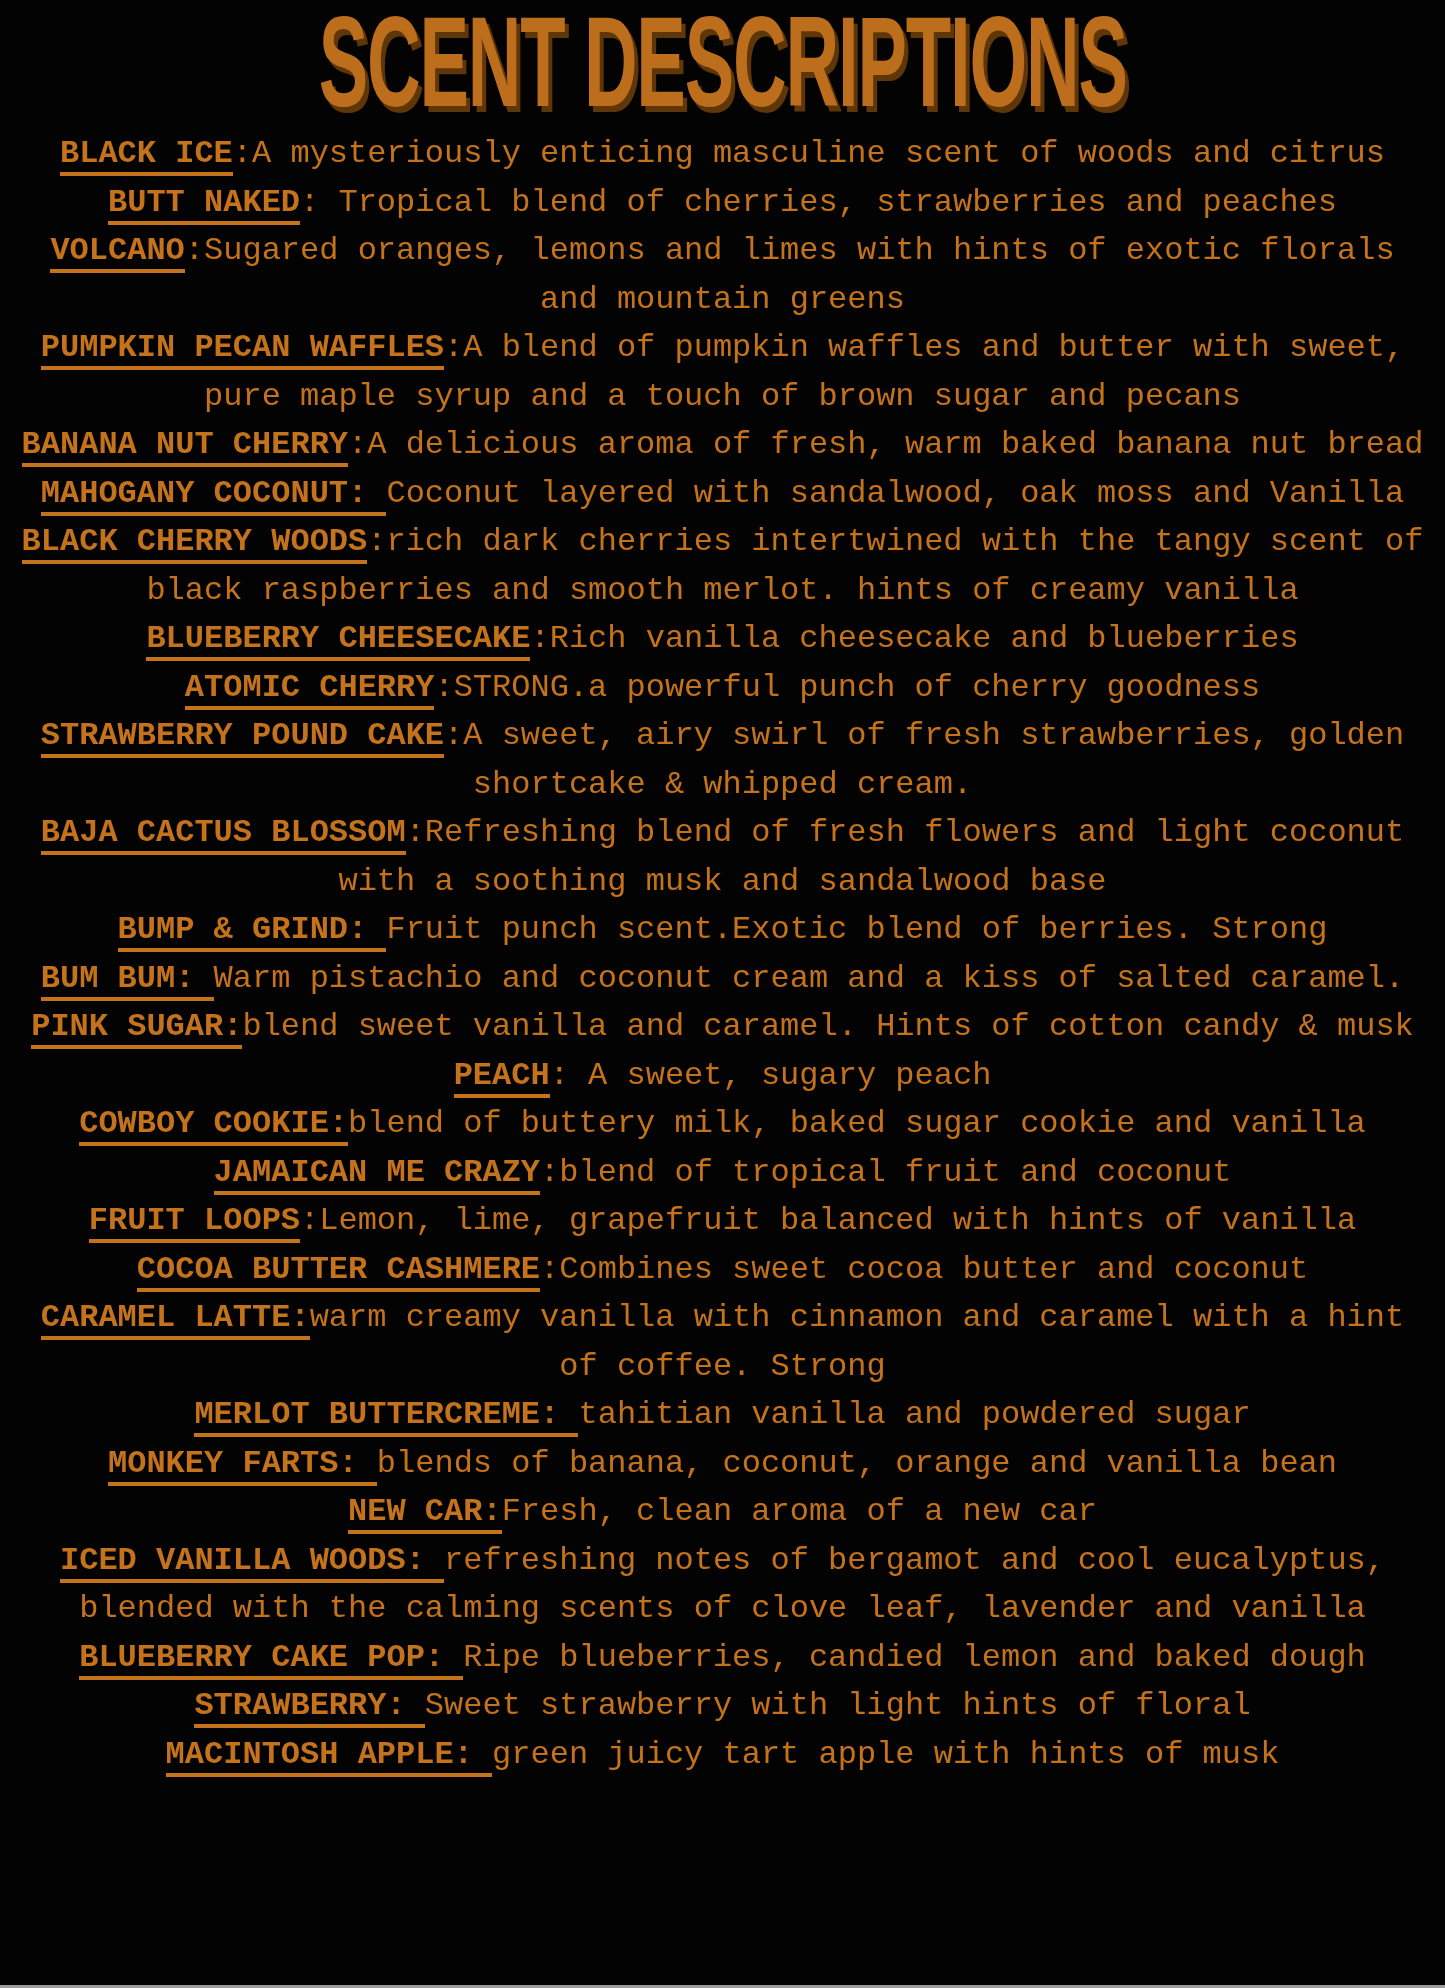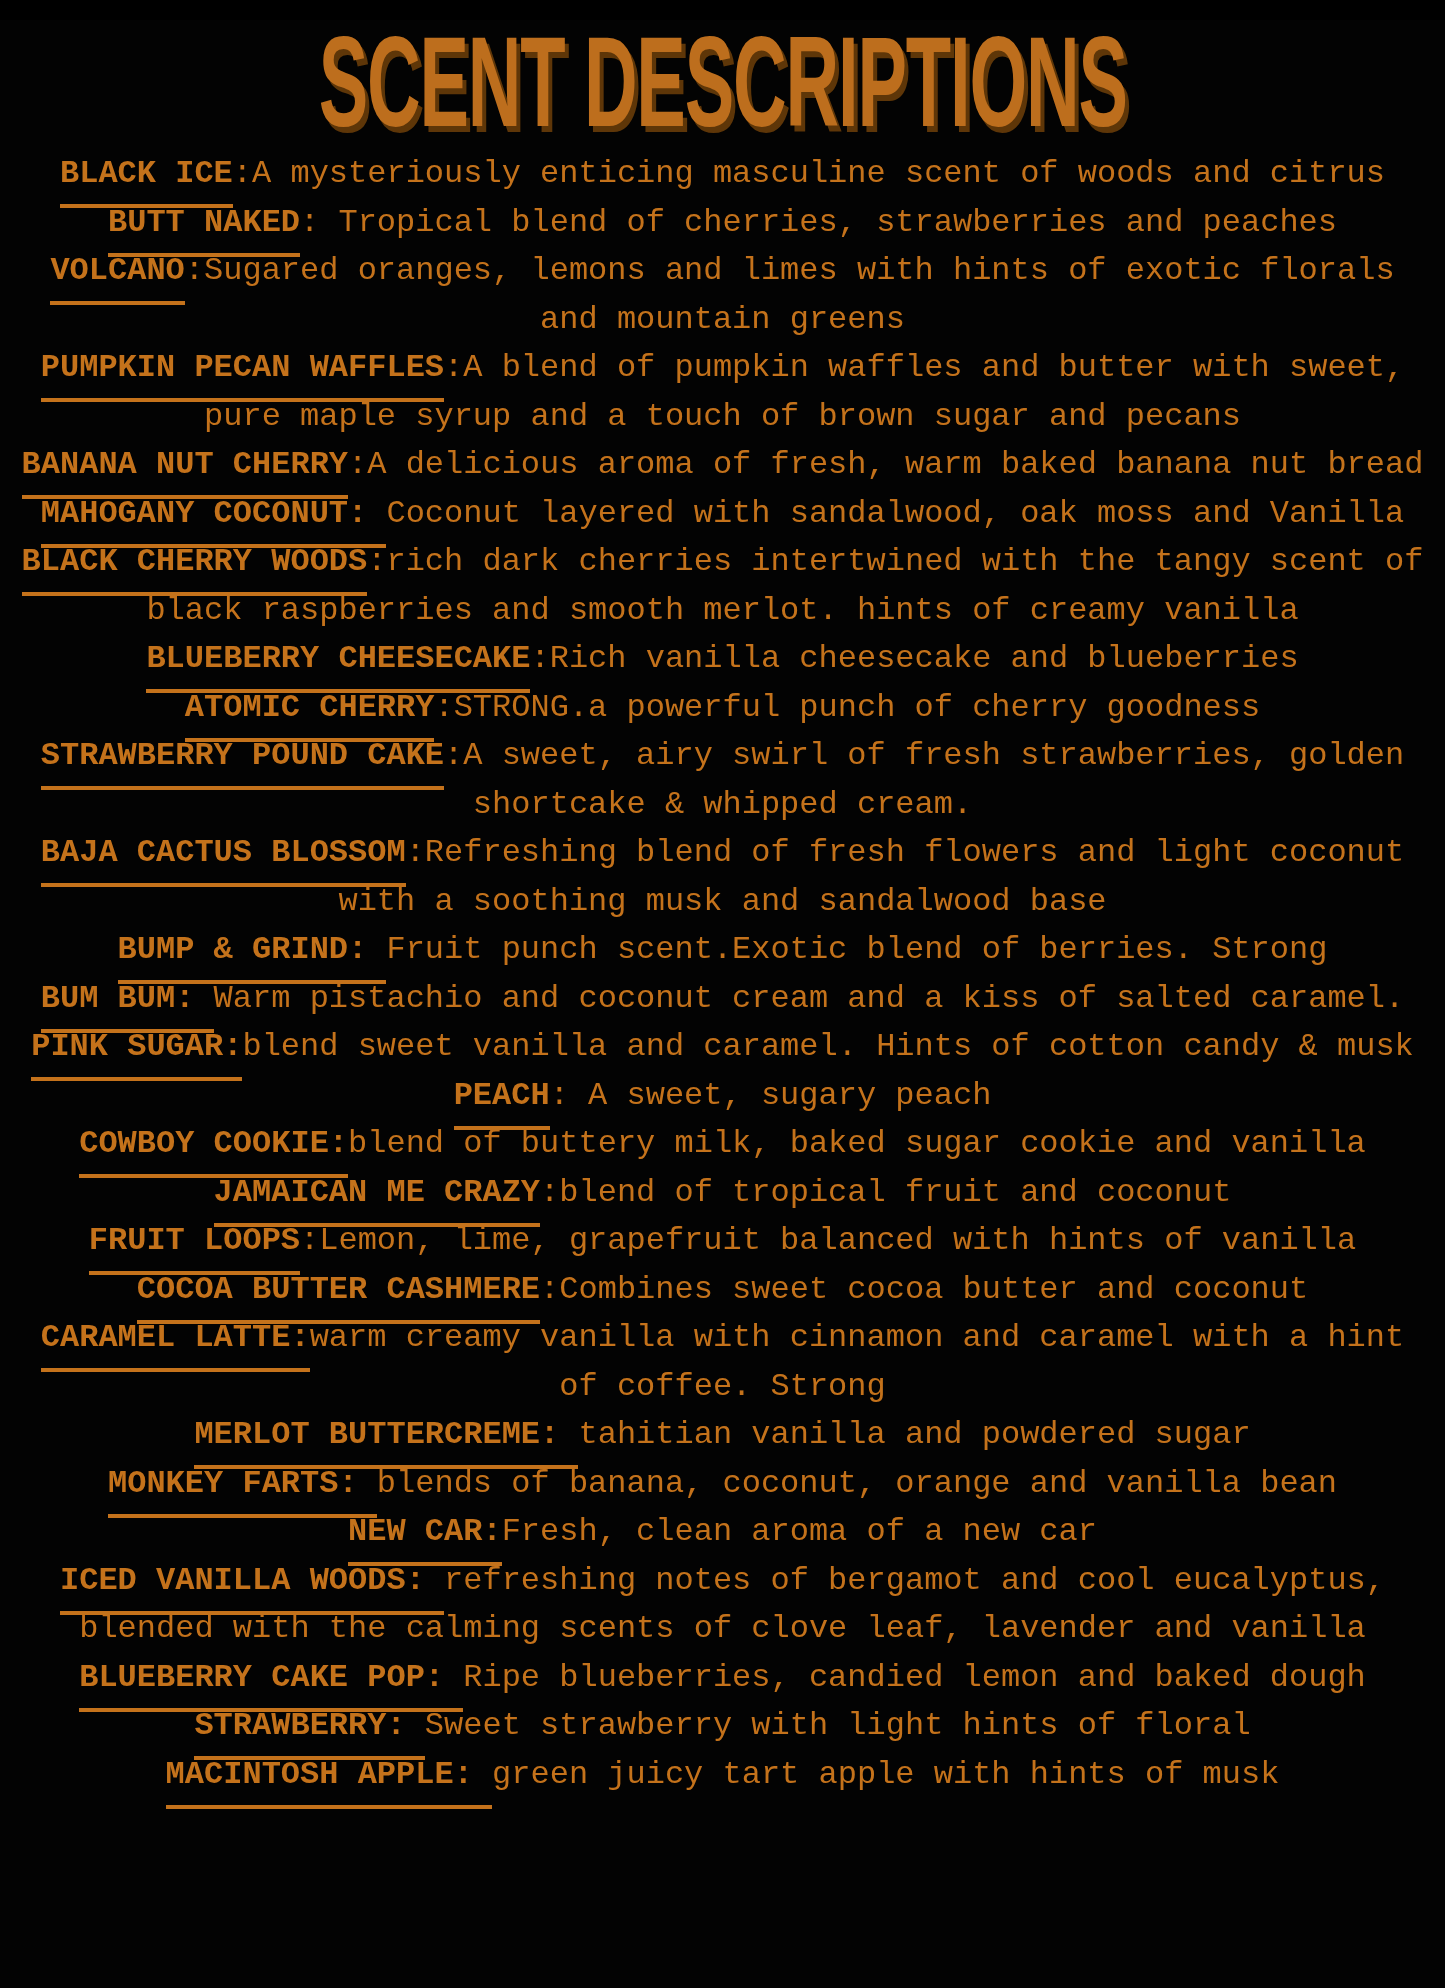--- a/index.html
+++ b/index.html
@@ -16,21 +16,20 @@
     height: 1988px;
     background: #030303;
     position: relative;
     box-sizing: border-box;
   }
   .title-wrap {
     text-align: center;
     padding-top: 2px;
     height: 122px;
     overflow: visible;
-    margin-top: 20px;
   }
   .page-title {
     display: inline-block;
     font-family: "Liberation Sans", sans-serif;
     font-weight: bold;
     font-size: 128px;
     line-height: 120px;
     letter-spacing: -2px;
     color: #bd6e1d;
     text-shadow: 7px 6px 0 #5e3608;
@@ -49,21 +48,21 @@
     font-size: 32px;
     line-height: 48.5px;
     color: #c4721b;
     font-weight: normal;
     word-spacing: 0;
   }
   .scent-name {
     font-weight: bold;
     white-space: pre;
     border-bottom: 4px solid #c4721b;
-    padding-bottom: 12px;
+    padding-bottom: 0px;
   }
   .scent-desc { font-weight: normal; }
   .bottom-divider {
     position: absolute;
     left: 0;
     bottom: 0;
     width: 100%;
     height: 3px;
     background: #9d9d9d;
   }

